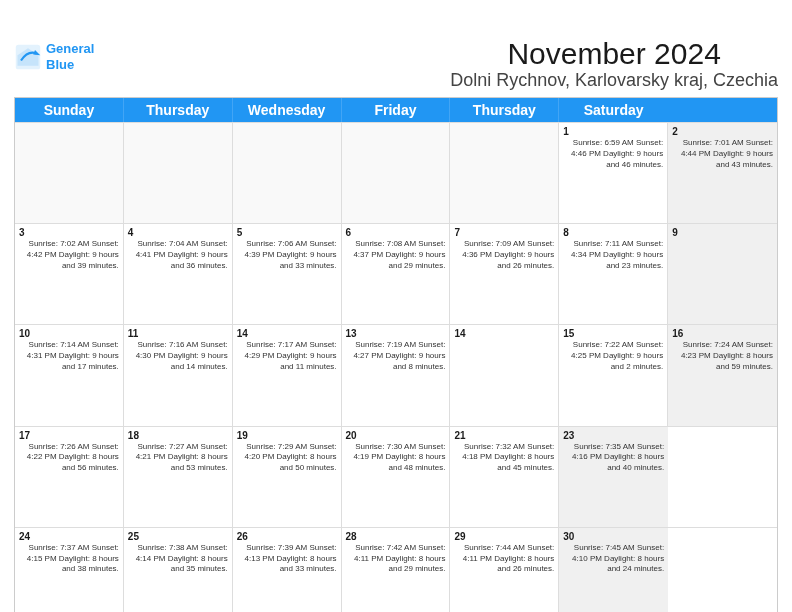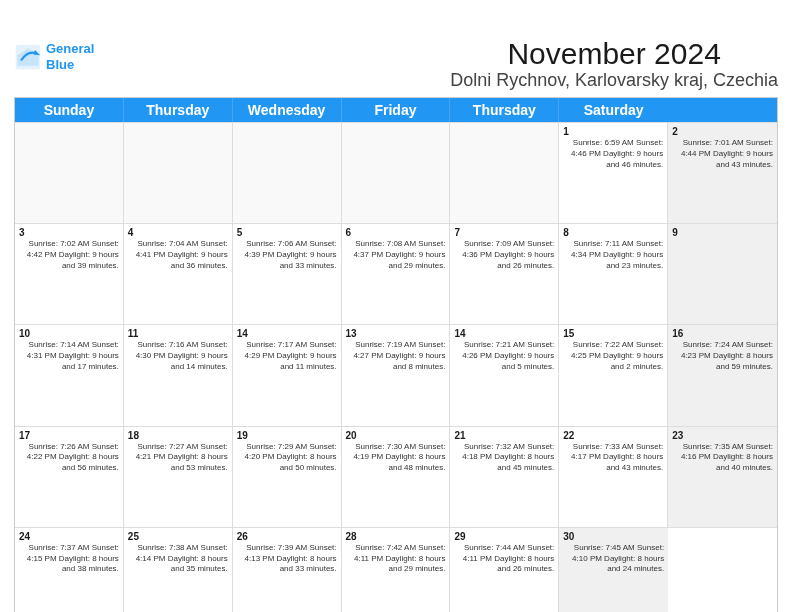--- a/index.html
+++ b/index.html
@@ -237,24 +237,20 @@
           </div>
           <div class="cal-cell">
             <span class="day-num">13</span>
             <div class="cell-info">Sunrise: 7:19 AM
 Sunset: 4:27 PM
 Daylight: 9 hours
 and 8 minutes.</div>
           </div>
           <div class="cal-cell">
             <span class="day-num">14</span>
-            <div class="cell-info">Sunrise: 7:21 AM
-Sunset: 4:26 PM
-Daylight: 9 hours
-and 5 minutes.</div>
           </div>
           <div class="cal-cell">
             <span class="day-num">15</span>
             <div class="cell-info">Sunrise: 7:22 AM
 Sunset: 4:25 PM
 Daylight: 9 hours
 and 2 minutes.</div>
           </div>
           <div class="cal-cell shaded">
             <span class="day-num">16</span>
@@ -292,27 +288,20 @@
 Sunset: 4:19 PM
 Daylight: 8 hours
 and 48 minutes.</div>
           </div>
           <div class="cal-cell">
             <span class="day-num">21</span>
             <div class="cell-info">Sunrise: 7:32 AM
 Sunset: 4:18 PM
 Daylight: 8 hours
 and 45 minutes.</div>
-          </div>
-          <div class="cal-cell">
-            <span class="day-num">22</span>
-            <div class="cell-info">Sunrise: 7:33 AM
-Sunset: 4:17 PM
-Daylight: 8 hours
-and 43 minutes.</div>
           </div>
           <div class="cal-cell shaded">
             <span class="day-num">23</span>
             <div class="cell-info">Sunrise: 7:35 AM
 Sunset: 4:16 PM
 Daylight: 8 hours
 and 40 minutes.</div>
           </div>
         </div>
         <div class="cal-row">

